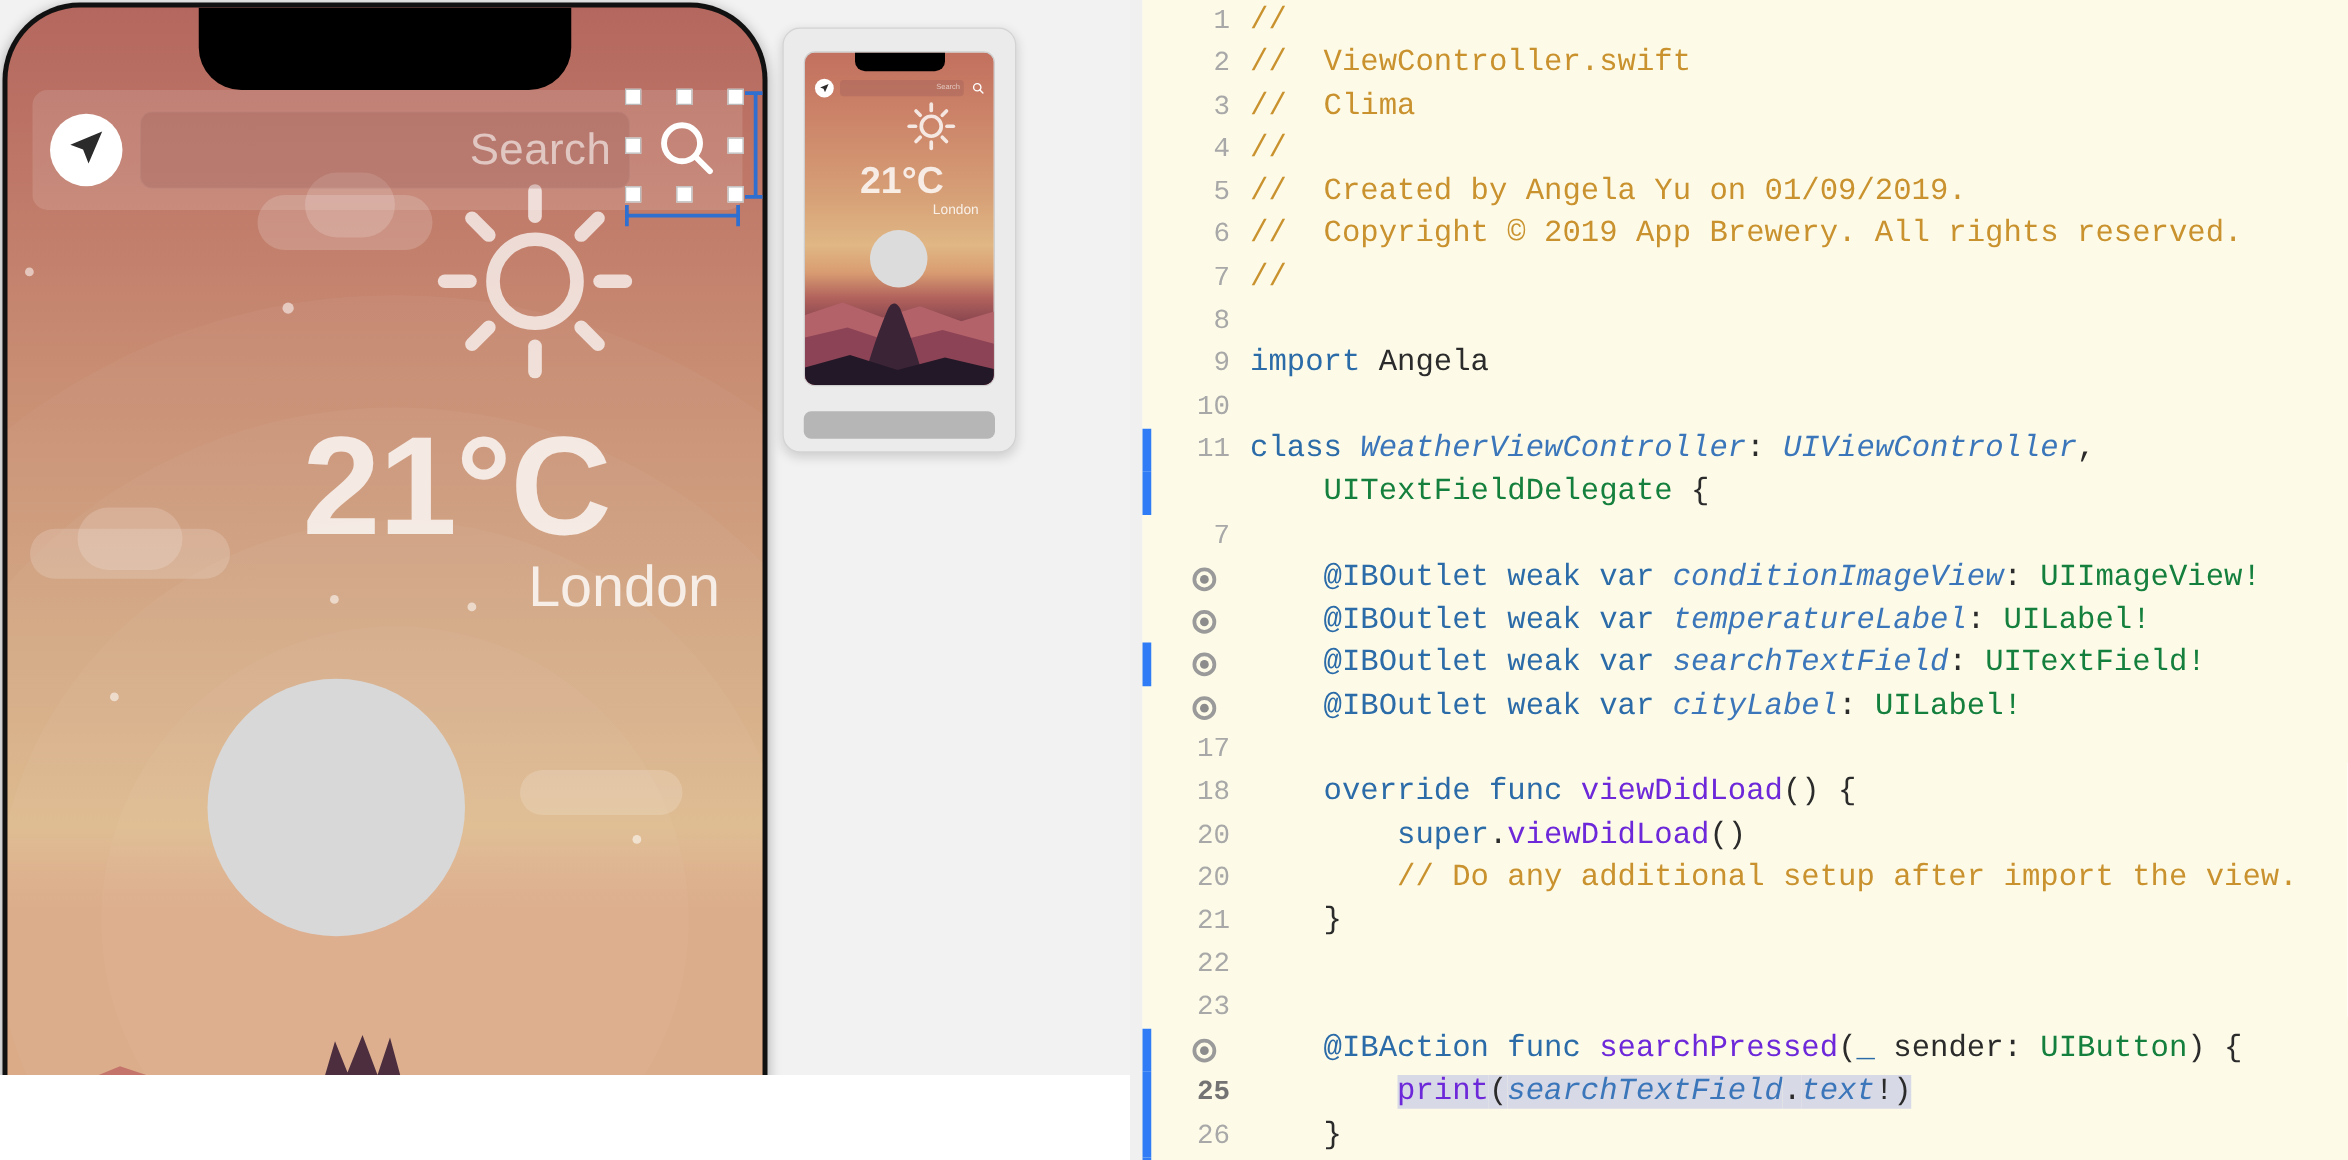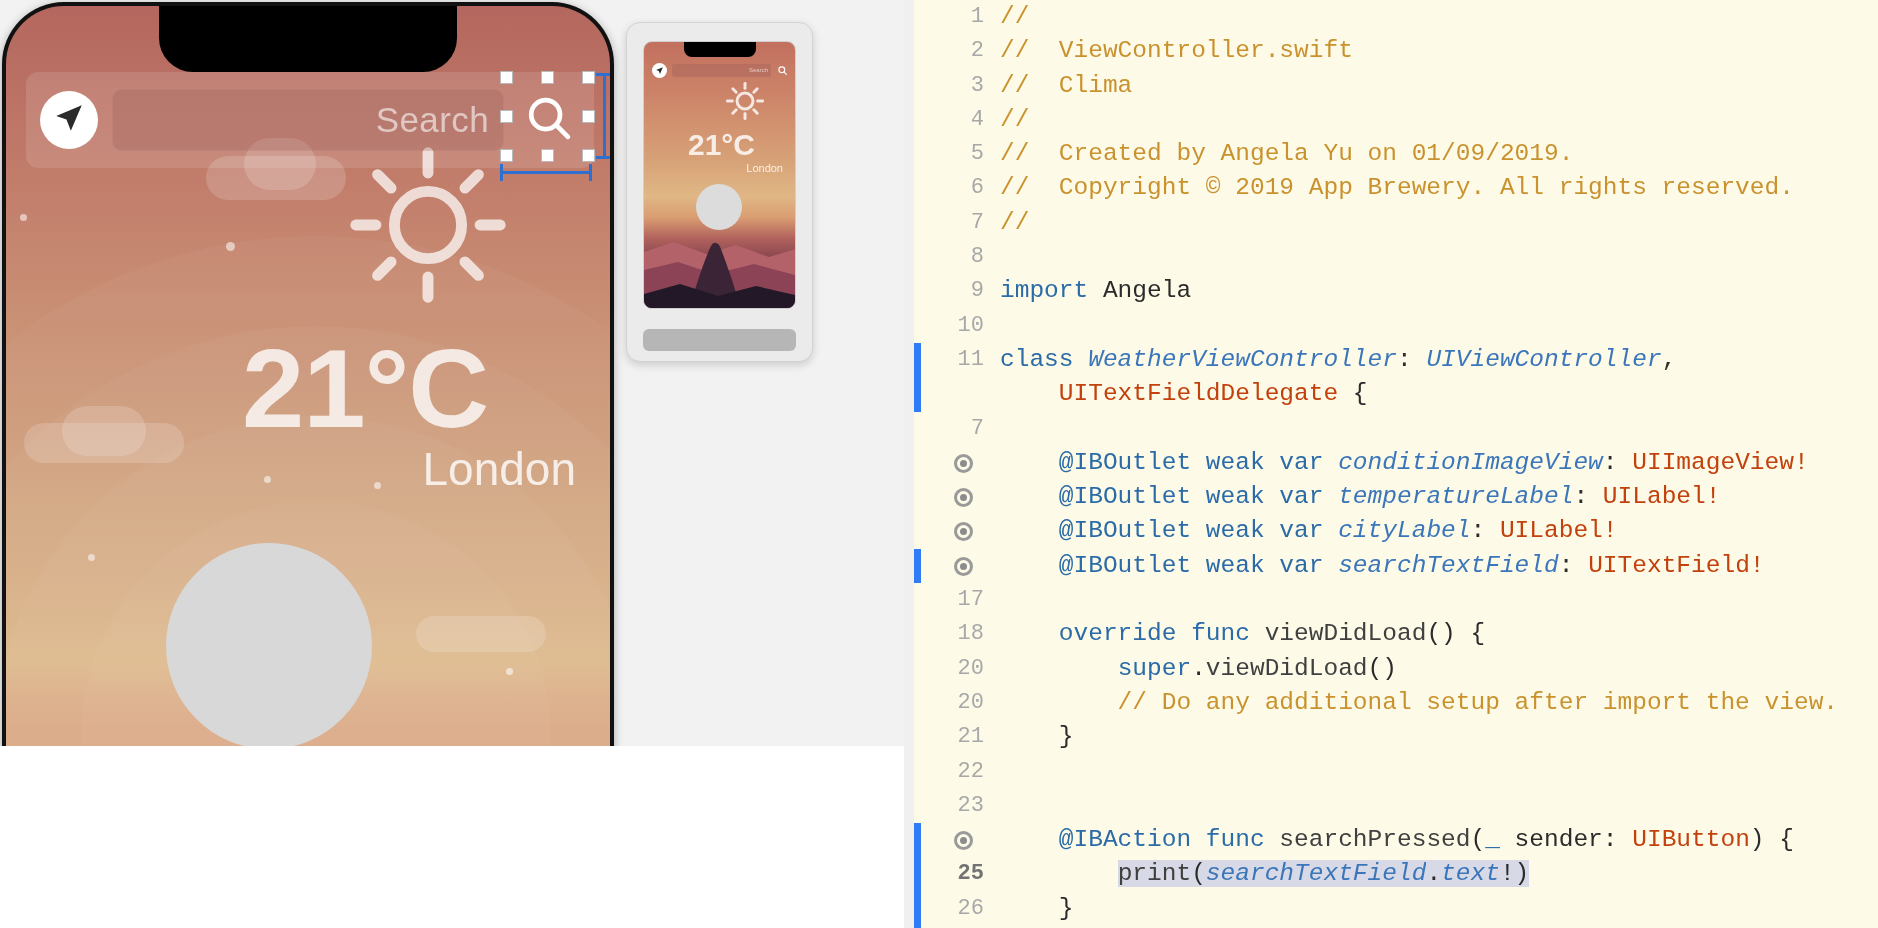--- a/index.html
+++ b/index.html
@@ -7,21 +7,21 @@
     width: 1878px; height: 928px;
     overflow: hidden;
     background: #ffffff;
     font-family: "Liberation Sans", sans-serif;
   }
   .app { position: relative; width: 1878px; height: 928px; display: flex; }
 
   
   .ib-canvas {
     position: relative;
-    width: 904px; height: 746px;
+    width: 904px; height: 860px;
     background: #f2f2f2;
     flex: 0 0 904px;
     overflow: hidden;
   }
 
   
   .phone-main {
     position: absolute;
     left: 2px; top: 2px;
     width: 612px; height: 1100px;
@@ -201,24 +201,24 @@
     width: 19px; height: 19px; border-radius: 50%;
     border: 3px solid #9a9a9a; background: transparent;
   }
   .bullet::after {
     content: ""; position: absolute; left: 3px; top: 3px;
     width: 7px; height: 7px; border-radius: 50%; background: #8c8c8c;
   }
   .code { position: absolute; left: 80px; top: 0; }
   .cm { color: #c9922e; }
   .kw2 { color: #2b6ba8; }
-  .type { color: #c2410c; text-align: right; }
+  .type { color: #15803d; text-align: right; }
   .id { color: #3b76ba; font-style: italic; }
   .pl { color: #2b2b2b; }
-  .fn { color: #404040; }
+  .fn { color: #6d28d9; }
   .sel { background: #d8d9e6; }
   .blue-bar {
     position: absolute; left: 0; width: 7px; background: #2f7cf6;
   }
 </style>
 </head>
 <body>
 
 <div class="app">
 
@@ -377,22 +377,22 @@
         <div class="line"><div class="ln">6</div><div class="code"><span class="cm">//  Copyright © 2019 App Brewery. All rights reserved.</span></div></div>
         <div class="line"><div class="ln">7</div><div class="code"><span class="cm">//</span></div></div>
         <div class="line"><div class="ln">8</div><div class="code"></div></div>
         <div class="line"><div class="ln">9</div><div class="code"><span class="kw2">import </span><span class="pl">Angela</span></div></div>
         <div class="line"><div class="ln">10</div><div class="code"></div></div>
         <div class="line"><div class="blue-bar" style="top: 0px; height: 34.3px; left: -6px;"></div><div class="ln">11</div><div class="code"><span class="kw2">class </span><span class="id">WeatherViewController</span><span class="pl">: </span><span class="id">UIViewController</span><span class="pl">,</span></div></div>
         <div class="line"><div class="blue-bar" style="top: 0px; height: 34.3px; left: -6px;"></div><div class="code"><span class="type">    UITextFieldDelegate </span><span class="pl">{</span></div></div>
         <div class="line"><div class="ln">7</div><div class="code"></div></div>
         <div class="line"><div class="bullet"></div><div class="code"><span class="pl">    </span><span class="kw2">@IBOutlet weak var </span><span class="id">conditionImageView</span><span class="pl">: </span><span class="type">UIImageView</span><span class="type">!</span></div></div>
         <div class="line"><div class="bullet"></div><div class="code"><span class="pl">    </span><span class="kw2">@IBOutlet weak var </span><span class="id">temperatureLabel</span><span class="pl">: </span><span class="type">UILabel</span><span class="type">!</span></div></div>
+        <div class="line"><div class="blue-bar" style="top: 0px; height: 34.3px; left: -6px;"></div><div class="bullet"></div><div class="code"><span class="pl">    </span><span class="kw2">@IBOutlet weak var </span><span class="id">searchTextField</span><span class="pl">: </span><span class="type">UITextField</span><span class="type">!</span></div></div>
         <div class="line"><div class="bullet"></div><div class="code"><span class="pl">    </span><span class="kw2">@IBOutlet weak var </span><span class="id">cityLabel</span><span class="pl">: </span><span class="type">UILabel</span><span class="type">!</span></div></div>
-        <div class="line"><div class="blue-bar" style="top: 0px; height: 34.3px; left: -6px;"></div><div class="bullet"></div><div class="code"><span class="pl">    </span><span class="kw2">@IBOutlet weak var </span><span class="id">searchTextField</span><span class="pl">: </span><span class="type">UITextField</span><span class="type">!</span></div></div>
         <div class="line"><div class="ln">17</div><div class="code"></div></div>
         <div class="line"><div class="ln">18</div><div class="code"><span class="pl">    </span><span class="kw2">override func </span><span class="fn">viewDidLoad</span><span class="pl">() {</span></div></div>
         <div class="line"><div class="ln">20</div><div class="code"><span class="pl">        </span><span class="kw2">super</span><span class="pl">.</span><span class="fn">viewDidLoad</span><span class="pl">()</span></div></div>
         <div class="line"><div class="ln">20</div><div class="code"><span class="cm">        // Do any additional setup after import the view.</span></div></div>
         <div class="line"><div class="ln">21</div><div class="code"><span class="pl">    }</span></div></div>
         <div class="line"><div class="ln">22</div><div class="code"></div></div>
         <div class="line"><div class="ln">23</div><div class="code"></div></div>
         <div class="line"><div class="blue-bar" style="top: 0px; height: 34.3px; left: -6px;"></div><div class="bullet"></div><div class="code"><span class="pl">    </span><span class="kw2">@IBAction func </span><span class="fn">searchPressed</span><span class="pl">(</span><span class="kw2">_</span><span class="pl"> sender: </span><span class="type">UIButton</span><span class="pl">) {</span></div></div>
         <div class="line"><div class="blue-bar" style="top: 0px; height: 34.3px; left: -6px;"></div><div class="ln cur">25</div><div class="code"><span class="pl">        </span><span class="fn sel">print</span><span class="pl sel">(</span><span class="id sel">searchTextField</span><span class="pl sel">.</span><span class="id sel">text</span><span class="pl sel">!)</span></div></div>
         <div class="line"><div class="blue-bar" style="top: 0px; height: 34.3px; left: -6px;"></div><div class="ln">26</div><div class="code"><span class="pl">    }</span></div></div>

